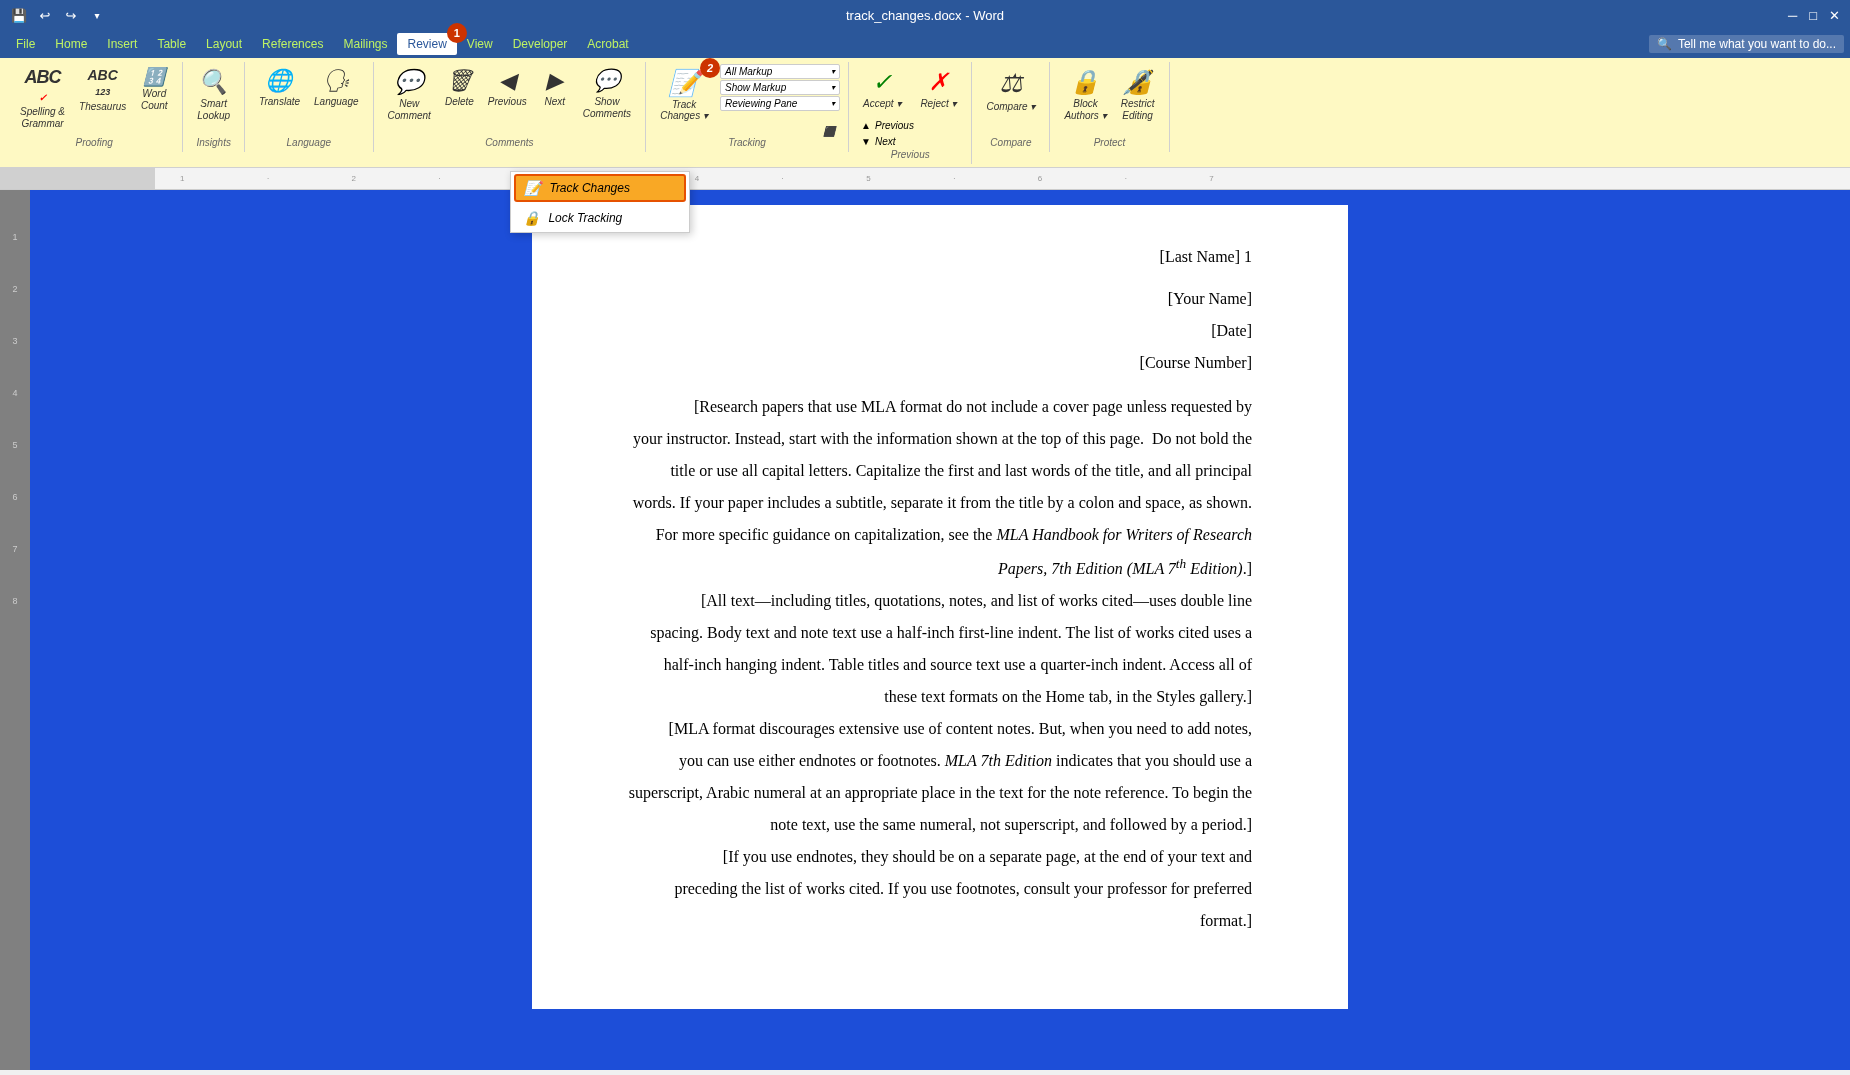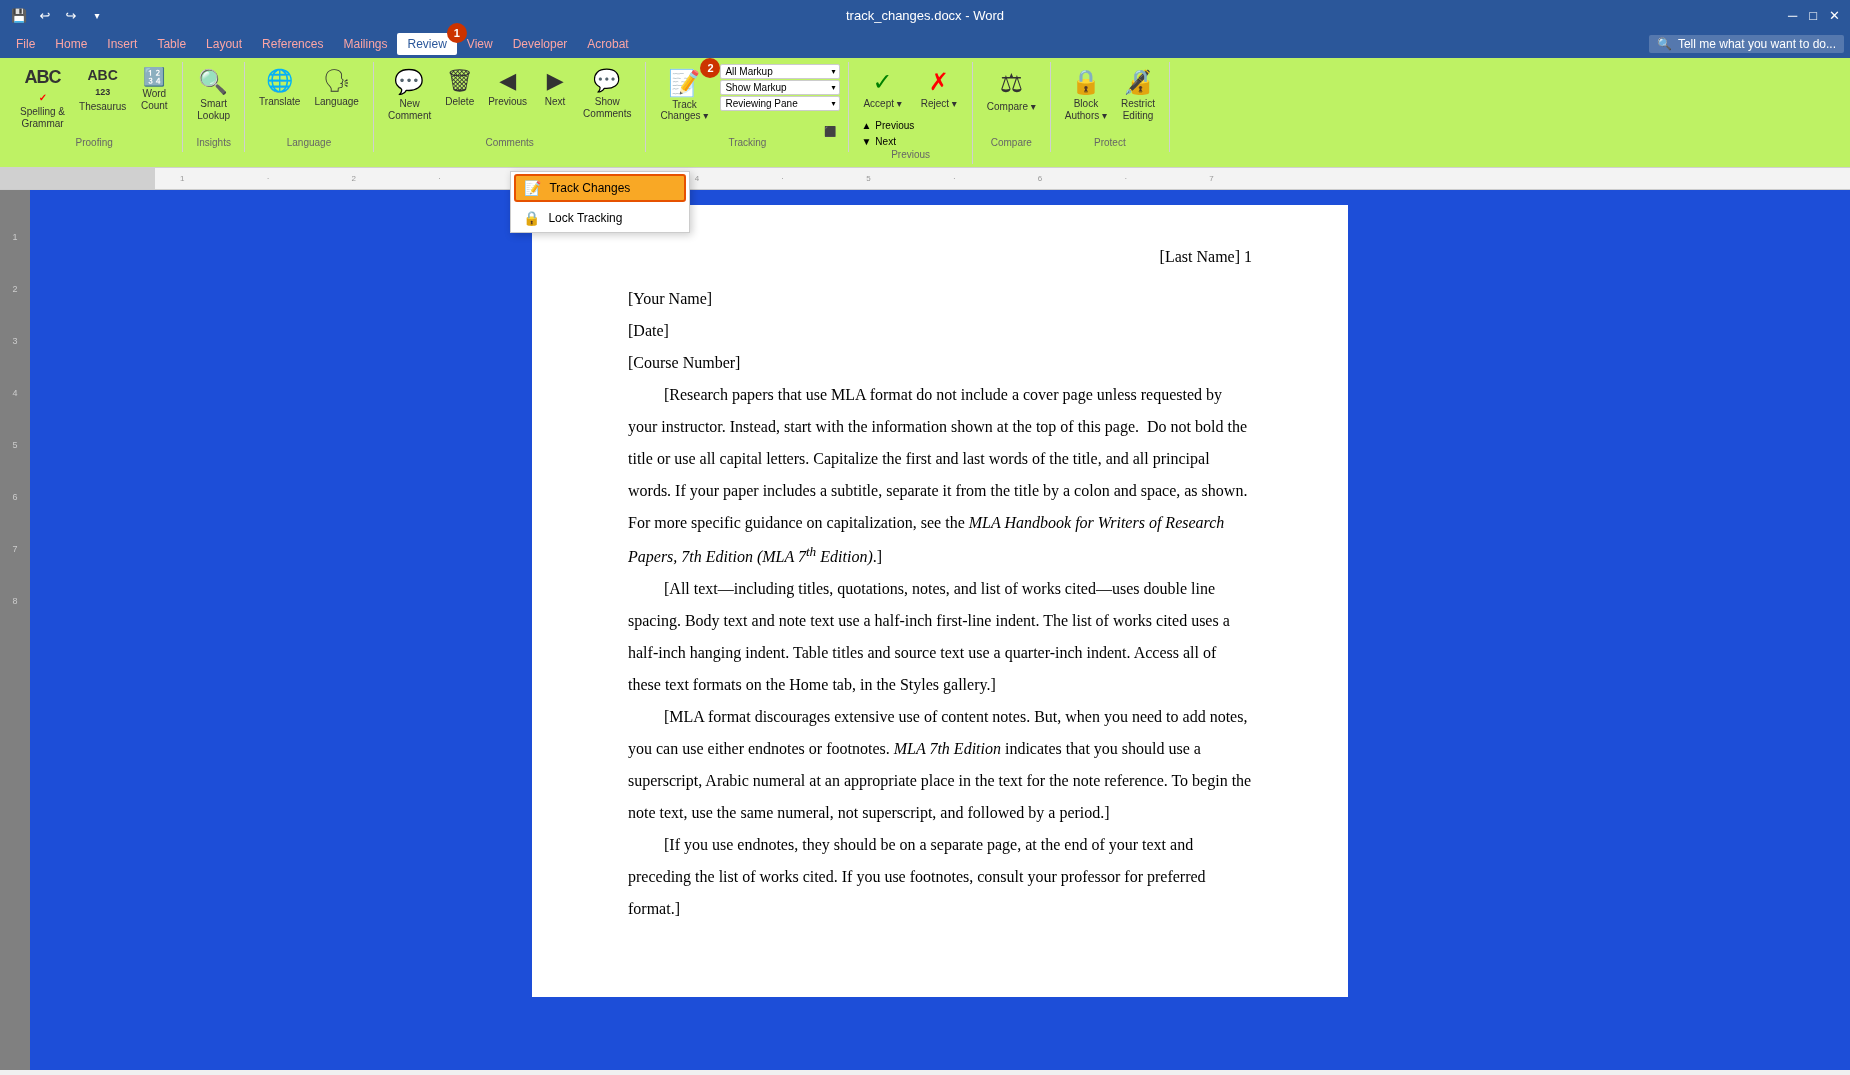--- a/index.html
+++ b/index.html
@@ -32,21 +32,21 @@
 
     
     .menu-bar {
       background: #2b579a;
       height: 28px;
       display: flex;
       align-items: center;
       padding: 0 6px;
     }
     .menu-item {
-      color: #fca5a5;
+      color: #bef264;
       font-size: 12px;
       padding: 4px 10px;
       cursor: pointer;
       border-radius: 2px;
     }
     .menu-item.active { background: white; color: #2b579a; }
 
     
     .search-box {
       margin-left: auto;
@@ -55,27 +55,28 @@
       background: rgba(255,255,255,0.2);
       border-radius: 2px;
       padding: 2px 8px;
       color: white;
       font-size: 12px;
       gap: 6px;
     }
 
     
     .ribbon {
-      background: #bef264;
+      background: #fef9c3;
       border-bottom: 1px solid #d0d0d0;
       padding: 4px 6px 0 6px;
       display: flex;
       align-items: flex-start;
       min-height: 110px;
       position: relative;
+      font-style: italic;
     }
     .ribbon-group {
       display: flex;
       flex-direction: column;
       align-items: center;
       border-right: 1px solid #d0d0d0;
       padding: 2px 8px;
       min-height: 90px;
       justify-content: space-between;
     }
@@ -221,20 +222,21 @@
     }
     .page-header-right {
       text-align: right;
       margin-top: -36px;
       margin-bottom: 10px;
       font-size: 12pt;
     }
     .doc-para {
       margin: 0;
       text-indent: 0;
+      text-align: right;
     }
     .doc-para-indent {
       text-indent: 36px;
     }
     .doc-title {
       text-align: center;
     }
     .italic { font-style: italic; }
 
     
@@ -503,21 +505,21 @@
   <div class="doc-area">
     <div class="page">
       <div class="page-header-right">
         <span>[Last Name] 1</span>
       </div>
 
       <p class="doc-para">[Your Name]</p>
       <p class="doc-para">[Date]</p>
       <p class="doc-para">[Course Number]</p>
 
-      <p class="doc-para doc-para-indent" style="margin-top:0;">
+      <p class="doc-para doc-para-indent" style="margin-top:12px;">
         [Research papers that use MLA format do not include a cover page unless requested by your instructor. Instead, start with the information shown at the top of this page.&nbsp; Do not bold the title or use all capital letters. Capitalize the first and last words of the title, and all principal words. If your paper includes a subtitle, separate it from the title by a colon and space, as shown. For more specific guidance on capitalization, see the <span class="italic">MLA Handbook for Writers of Research Papers, 7th Edition (MLA 7<sup>th</sup> Edition)</span>.]
       </p>
 
       <p class="doc-para doc-para-indent">
         [All text—including titles, quotations, notes, and list of works cited—uses double line spacing. Body text and note text use a half-inch first-line indent. The list of works cited uses a half-inch hanging indent. Table titles and source text use a quarter-inch indent. Access all of these text formats on the Home tab, in the Styles gallery.]
       </p>
 
       <p class="doc-para doc-para-indent">
         [MLA format discourages extensive use of content notes. But, when you need to add notes, you can use either endnotes or footnotes. <span class="italic">MLA 7th Edition</span> indicates that you should use a superscript, Arabic numeral at an appropriate place in the text for the note reference. To begin the note text, use the same numeral, not superscript, and followed by a period.]
       </p>

